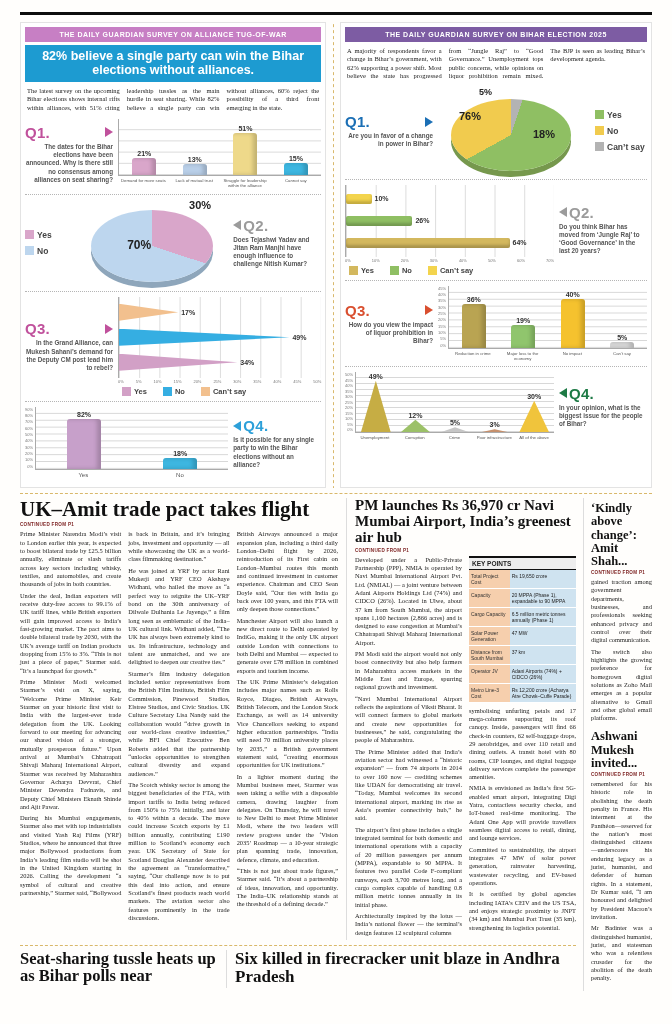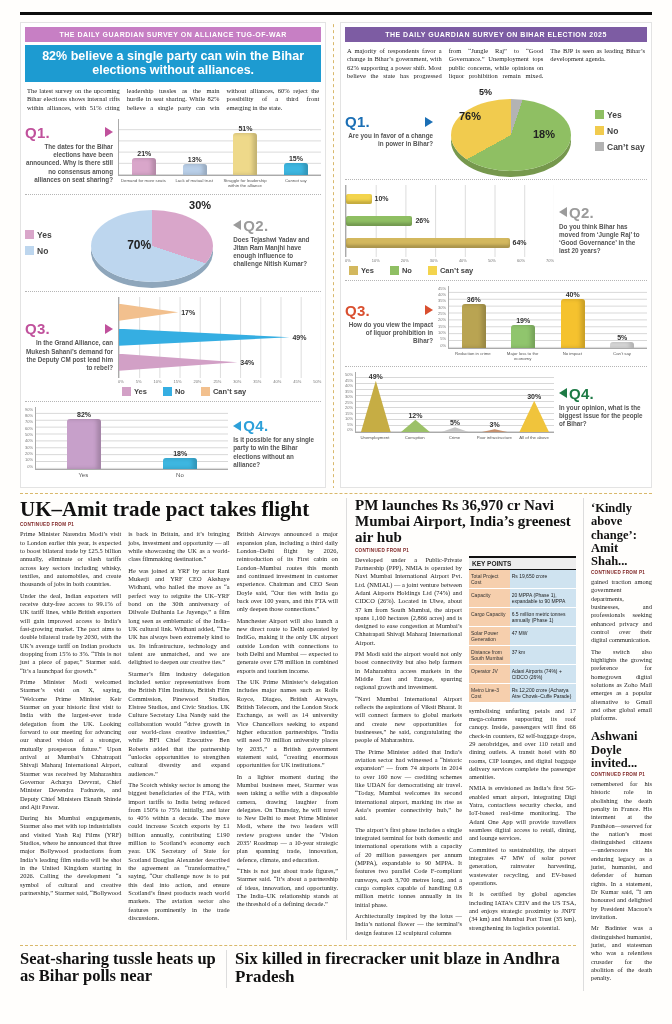--- a/index.html
+++ b/index.html
@@ -612,21 +612,21 @@
     <div class="rail">
       <article class="art">
         <h2>‘Kindly above change’: Amit Shah...</h2>
         <div class="tag">CONTINUED FROM P1</div>
         <div>
             <p>gained traction among government departments, businesses, and professionals seeking enhanced privacy and control over their digital communication.</p>
             <p>The switch also highlights the growing preference for homegrown digital solutions as Zoho Mail emerges as a popular alternative to Gmail and other global email platforms.</p>
           </div>
       </article>
       <article class="art">
-        <h2>Ashwani Doyle invited...</h2>
+        <h2>Ashwani Mukesh invited...</h2>
         <div class="tag">CONTINUED FROM P1</div>
         <div>
             <p>remembered for his historic role in abolishing the death penalty in France. His interment at the Panthéon—reserved for the nation’s most distinguished citizens—underscores his enduring legacy as a jurist, humanist, and defender of human rights. In a statement, Dr Kumar said, “I am honoured and delighted by President Macron’s invitation.</p>
             <p>Mr Badinter was a distinguished humanist, jurist, and statesman who was a relentless crusader for the abolition of the death penalty.</p>
           </div>
       </article>
 
     </div>
   </div>
 </div>

